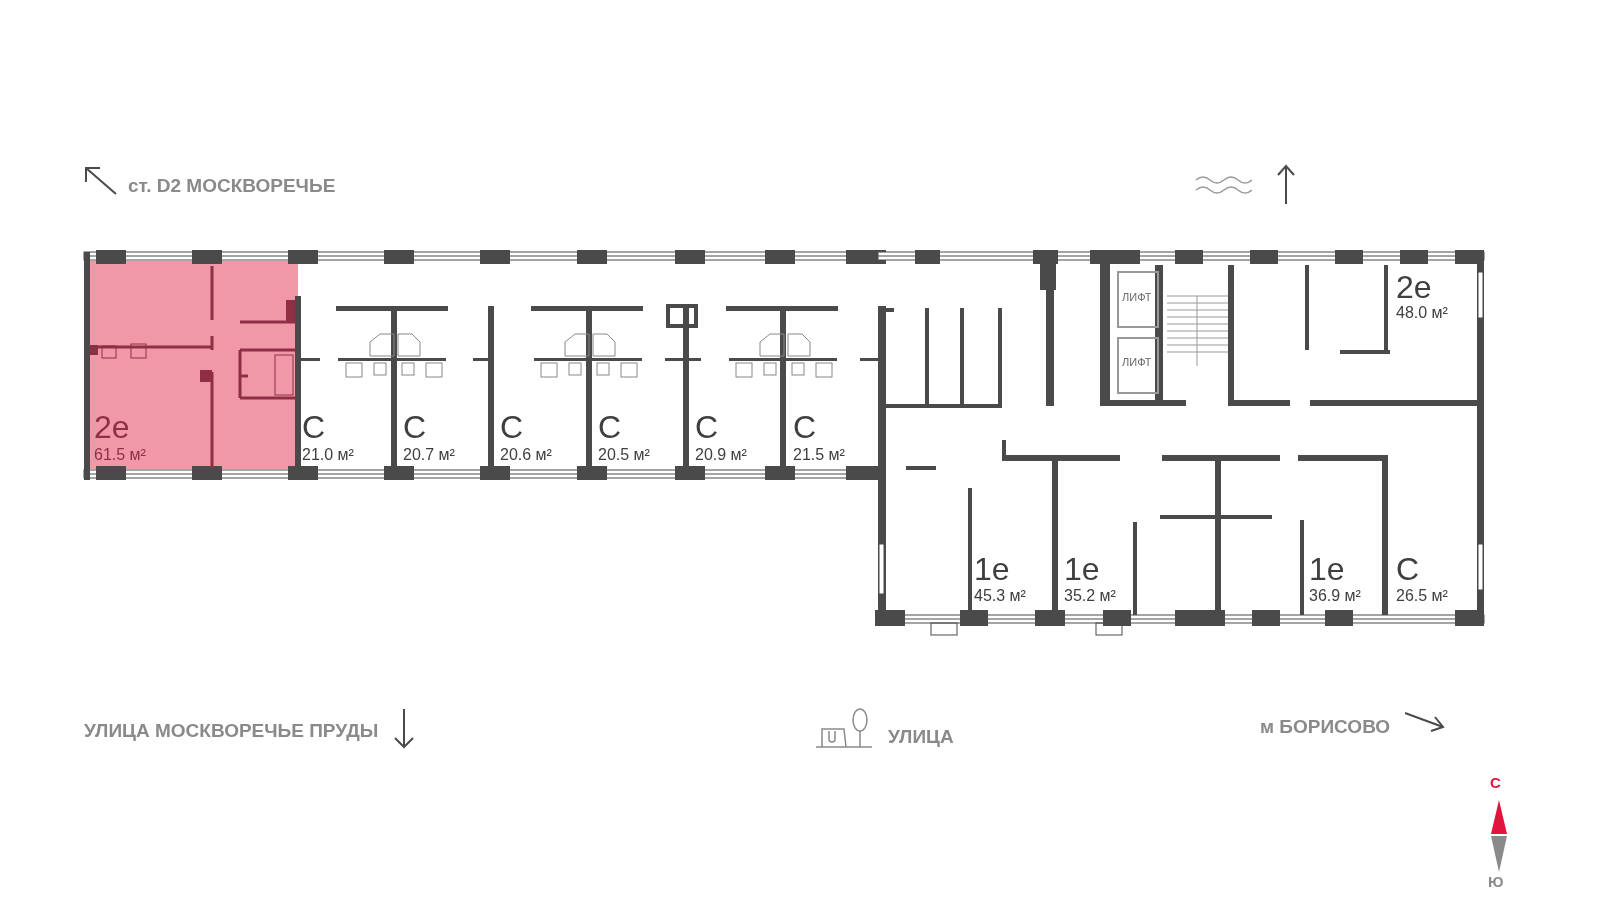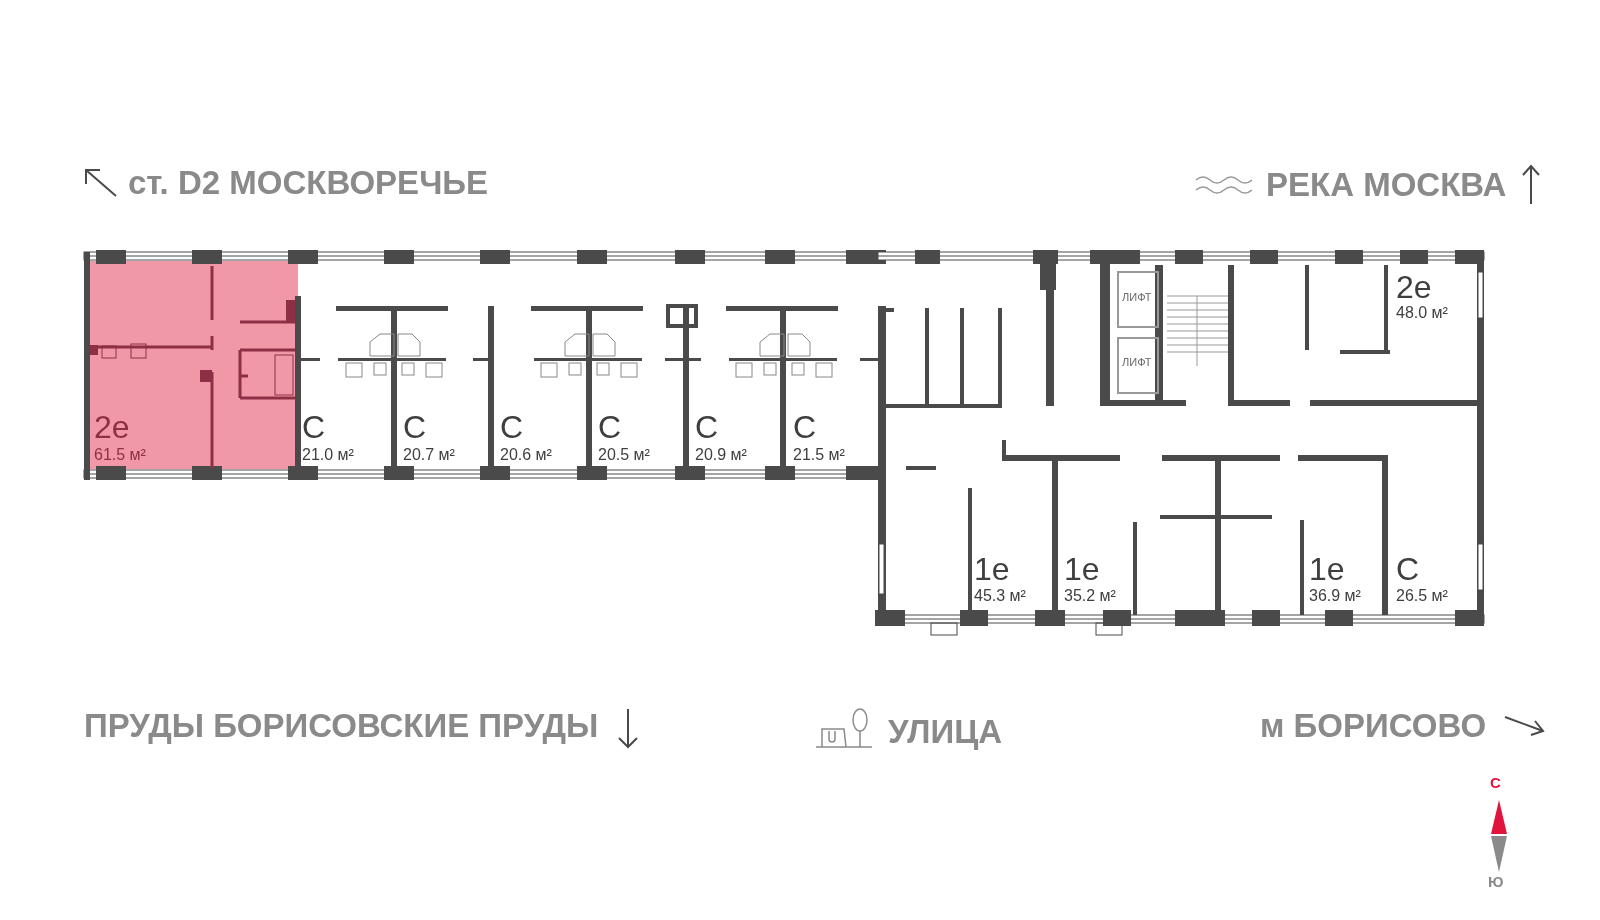--- a/index.html
+++ b/index.html
@@ -1,18 +1,18 @@
 <!DOCTYPE html>
 <html><head>
 <meta charset="utf-8">
 <style>
   html, body { margin: 0; padding: 0; background: #ffffff; }
   body { width: 1600px; height: 920px; position: relative; overflow: hidden;
          font-family: "DejaVu Sans", "Liberation Sans", sans-serif; }
-  .lbl { position: absolute; color: #8a8a8a; font-size: 33px; font-weight: bold;
+  .lbl { position: absolute; color: #8a8a8a; font-size: 19px; font-weight: bold;
          letter-spacing: 0px; white-space: nowrap; font-family: "Liberation Sans", sans-serif; }
   .plan { position: absolute; left: 0; top: 0; }
   .apt { cursor: pointer; }
   .apt-type { font-family: "Liberation Sans", sans-serif; font-size: 32px; fill: #3f3f3f; }
   .apt-area { font-family: "Liberation Sans", sans-serif; font-size: 16px; fill: #3f3f3f; }
   .apt.sel .apt-type, .apt.sel .apt-area { fill: #8e2f45; }
   .lift { font-family: "Liberation Sans", sans-serif; font-size: 11px; fill: #6a6a6a; }
   .compass-n { position: absolute; left: 1490px; top: 774px; color: #e0143c; font-weight: bold;
                font-size: 15px; font-family: "Liberation Sans", sans-serif; }
   .compass-s { position: absolute; left: 1488px; top: 873px; color: #8a8a8a; font-weight: bold;
@@ -25,29 +25,29 @@
   <svg width="40" height="34" style="vertical-align:-6px;margin-right:6px">
     <line x1="34" y1="30" x2="4" y2="4" stroke="#4a4a4a" stroke-width="2"></line>
     <polyline points="4,18 4,4 18,4" fill="none" stroke="#4a4a4a" stroke-width="2"></polyline>
   </svg><span>ст. D2 МОСКВОРЕЧЬЕ</span>
 </div>
 
 <div class="lbl" style="left:1194px;top:164px;">
   <svg width="58" height="30" style="vertical-align:-4px;margin-right:14px">
     <path d="M2,10 q7,-6 14,0 t14,0 t14,0 t14,0" fill="none" stroke="#9a9a9a" stroke-width="1.5"></path>
     <path d="M2,20 q7,-6 14,0 t14,0 t14,0 t14,0" fill="none" stroke="#9a9a9a" stroke-width="1.5"></path>
-  </svg><span>РЕКА МОСКВА</span>
+  </svg>
   <svg width="22" height="42" style="vertical-align:-10px;margin-left:4px">
     <line x1="11" y1="2" x2="11" y2="40" stroke="#4a4a4a" stroke-width="2"></line>
     <polyline points="3,11 11,2 19,11" fill="none" stroke="#4a4a4a" stroke-width="2"></polyline>
   </svg>
 </div>
 
 <div class="lbl" style="left:84px;top:707px;">
-  <span>ПРУДЫ БОРИСОВСКИЕ ПРУДЫ</span>
+  <span>УЛИЦА МОСКВОРЕЧЬЕ ПРУДЫ</span>
   <svg width="24" height="44" style="vertical-align:-14px;margin-left:8px">
     <line x1="12" y1="2" x2="12" y2="40" stroke="#4a4a4a" stroke-width="2"></line>
     <polyline points="3,31 12,40 21,31" fill="none" stroke="#4a4a4a" stroke-width="2"></polyline>
   </svg>
 </div>
 
 <div class="lbl" style="left:814px;top:707px;">
   <svg width="62" height="44" style="vertical-align:-8px;margin-right:12px">
     <line x1="2" y1="40" x2="58" y2="40" stroke="#8a8a8a" stroke-width="1.5"></line>
     <polyline points="8,40 8,22 30,22 32,40" fill="none" stroke="#8a8a8a" stroke-width="1.5"></polyline>

